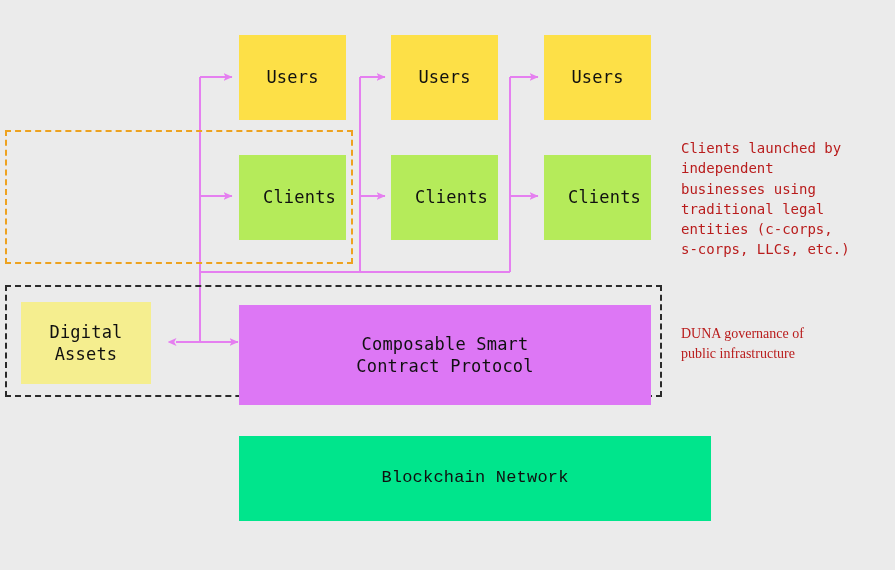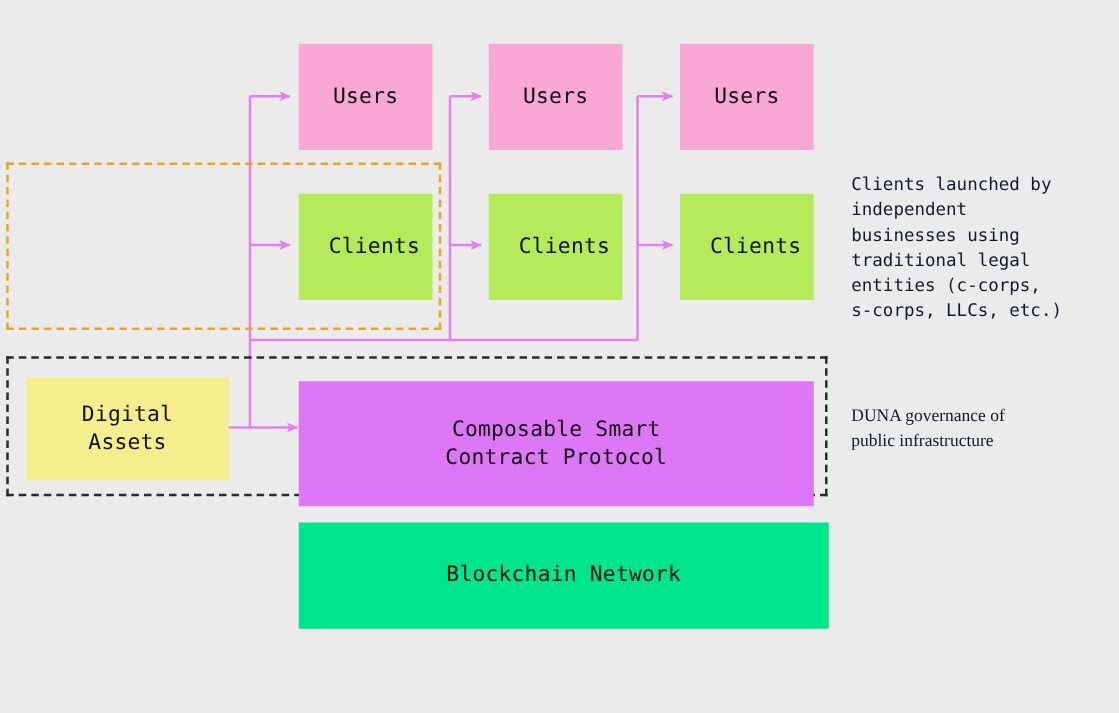--- a/index.html
+++ b/index.html
@@ -52,39 +52,39 @@
     align-items: center;
     justify-content: center;
     text-align: center;
     color: #101010;
     font-size: 17px;
     line-height: 1.32;
     letter-spacing: 0.2px;
     white-space: pre-line;
     z-index: 3;
   }
-  .node-users     { background: #f9a8d4; }
+  .node-users     { background: #fde047; }
   .node-clients   { background: #b5eb5a; padding-left: 14px; }
   .node-assets    { background: #f5ee8f; }
   .node-protocol  { background: #dd77f5; font-size: 17px; }
   .node-chain     { background: #00e58c; }
 
   
   .label {
     position: absolute;
     white-space: pre-line;
     z-index: 3;
   }
   .label-orange {
     color: #eda220;
     font-size: 16.5px;
     line-height: 1.52;
   }
   .label-note {
-    color: #0f172a;
+    color: #b91c1c;
     font-size: 14px;
     line-height: 1.45;
   }
 </style>
 </head>
 <body>
 
 <div id="canvas">
 
   <svg id="connectors" viewBox="0 0 895 570" xmlns="http://www.w3.org/2000/svg">
@@ -126,27 +126,27 @@
 
   <div class="node node-users" style="left:239px; top:35px; width:107px; height:85px;">Users</div>
   <div class="node node-clients" style="left:239px; top:155px; width:107px; height:85px;">Clients</div>
 
   <div class="node node-users" style="left:391px; top:35px; width:107px; height:85px;">Users</div>
   <div class="node node-clients" style="left:391px; top:155px; width:107px; height:85px;">Clients</div>
 
   <div class="node node-users" style="left:544px; top:35px; width:107px; height:85px;">Users</div>
   <div class="node node-clients" style="left:544px; top:155px; width:107px; height:85px;">Clients</div>
 
-  <div class="node node-assets" style="left:21px; top:302px; width:162px; height:82px;">Digital
+  <div class="node node-assets" style="left:21px; top:302px; width:130px; height:82px;">Digital
 Assets</div>
 
   <div class="node node-protocol" style="left:239px; top:305px; width:412px; height:100px;">Composable Smart
 Contract Protocol</div>
 
-  <div class="node node-chain" style="left:239px; top:418px; width:424px; height:85px;">Blockchain Network</div>
+  <div class="node node-chain" style="left:239px; top:436px; width:472px; height:85px;font-family:Liberation Mono, monospace;">Blockchain Network</div>
 
   <div class="label label-note" style="left:681px; top:138px; width:215px;">Clients launched by
 independent
 businesses using
 traditional legal
 entities (c-corps,
 s-corps, LLCs, etc.)</div>
 
   <div class="label label-note" style="left:681px; top:324px; width:215px;font-family:Liberation Serif, serif;">DUNA governance of
 public  infrastructure</div>

